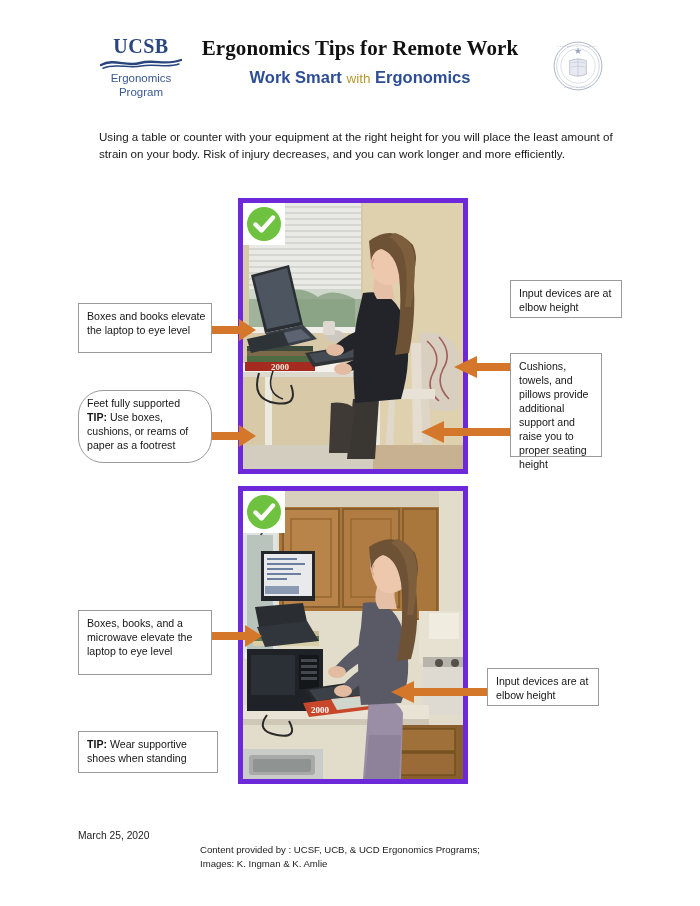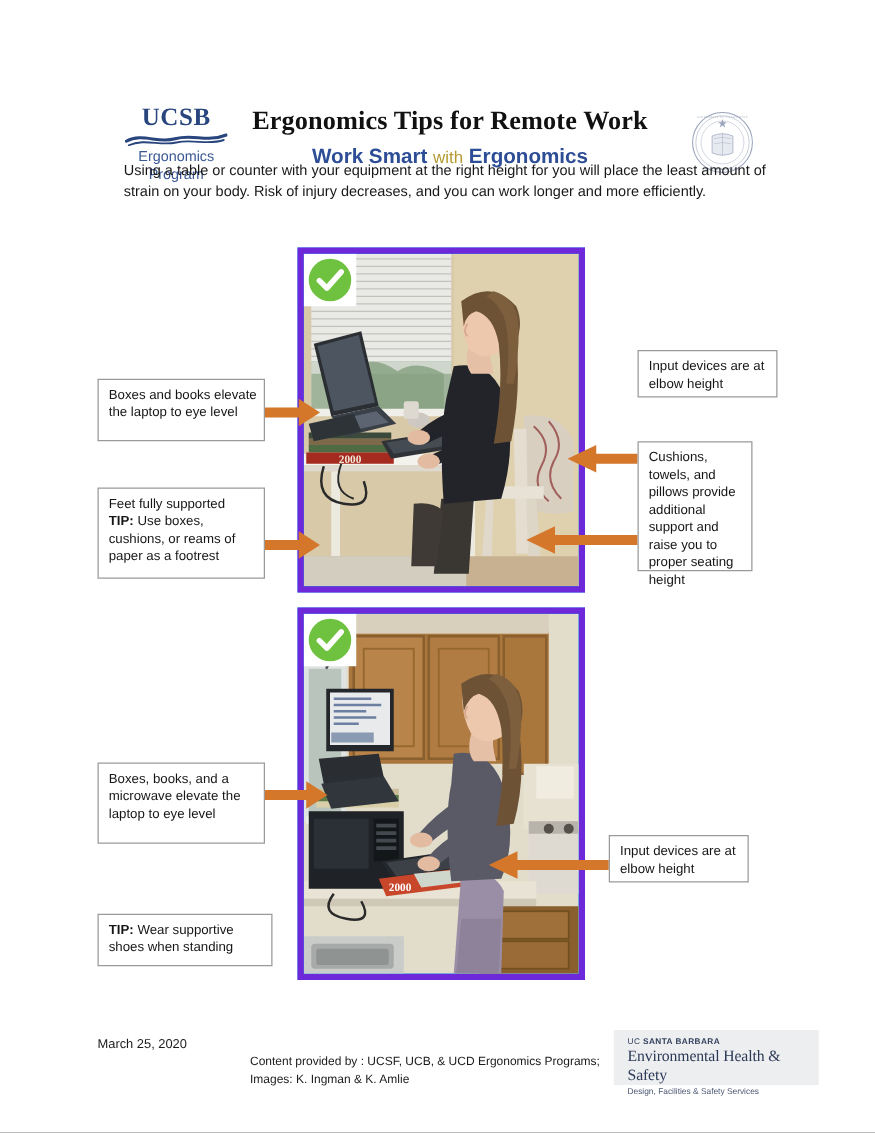--- a/index.html
+++ b/index.html
@@ -17,21 +17,20 @@
     background: #ffffff;
     overflow: hidden;
   }
 
   
   .header {
     position: absolute;
     left: 0; top: 0;
     width: 700px;
     height: 112px;
-    margin-top: 48px;
   }
   .ucsb-logo {
     position: absolute;
     left: 86px; top: 36px;
     width: 110px;
     text-align: center;
     color: #2e4a7d;
   }
   .ucsb-word {
     font-family: "Liberation Serif", serif;
@@ -451,21 +450,21 @@
   </svg>
 
   <svg class="arrow" style="left:390px; top:680px; width:98px; height:24px;" viewBox="0 0 98 24">
     <path d="M98,8 L24,8 L24,1 L1,12 L24,23 L24,16 L98,16 Z" fill="#D4772B"></path>
   </svg>
 
   <div class="callout" style="left:78px; top:303px; width:134px; height:50px;">
     <span>Boxes and books elevate the laptop to eye level</span>
   </div>
 
-  <div class="callout" style="left:78px; top:390px; width:134px; height:73px;">
+  <div class="callout" style="left:78px; top:390px; width:134px; height:73px;border-radius:25px;">
     <span>Feet fully supported</span><br>
     <b>TIP:</b><span> Use boxes, cushions, or reams of paper as a footrest</span>
   </div>
 
   <div class="callout" style="left:510px; top:280px; width:112px; height:38px;">
     <span>Input devices are at elbow height</span>
   </div>
 
   <div class="callout" style="left:510px; top:353px; width:92px; height:104px;">
     <span>Cushions, towels, and pillows provide additional support and raise you to proper seating height</span>
@@ -483,19 +482,14 @@
     <span>Input devices are at elbow height</span>
   </div>
 
   <div class="footer-date">March 25, 2020</div>
 
   <div class="footer-credit">
     <div>Content provided by : UCSF, UCB, &amp; UCD Ergonomics Programs;</div>
     <div>Images: K. Ingman &amp; K. Amlie</div>
   </div>
 
-  <div class="ehs-badge">
-    <div class="ehs-top"><span>UC </span><b>SANTA BARBARA</b></div>
-    <div class="ehs-main">Environmental Health &amp; Safety</div>
-    <div class="ehs-bottom">Design, Facilities &amp; Safety Services</div>
-  </div>
 
 </div>
 
 </body></html>

